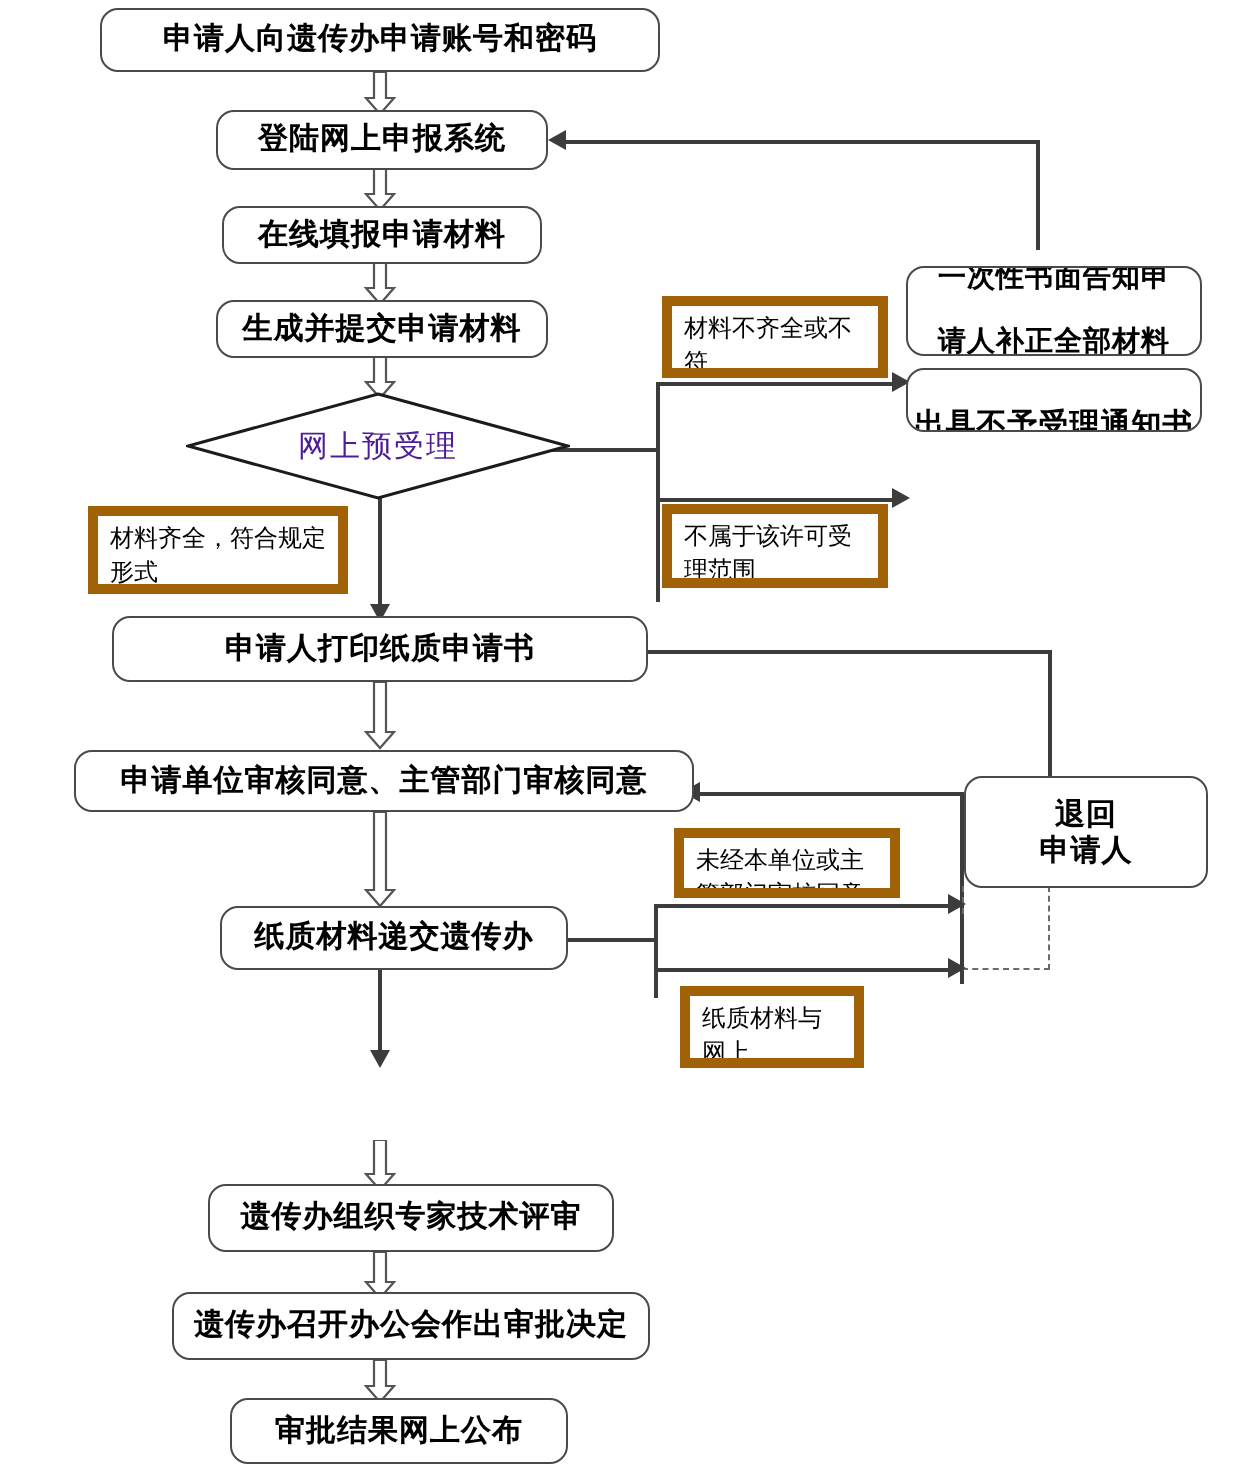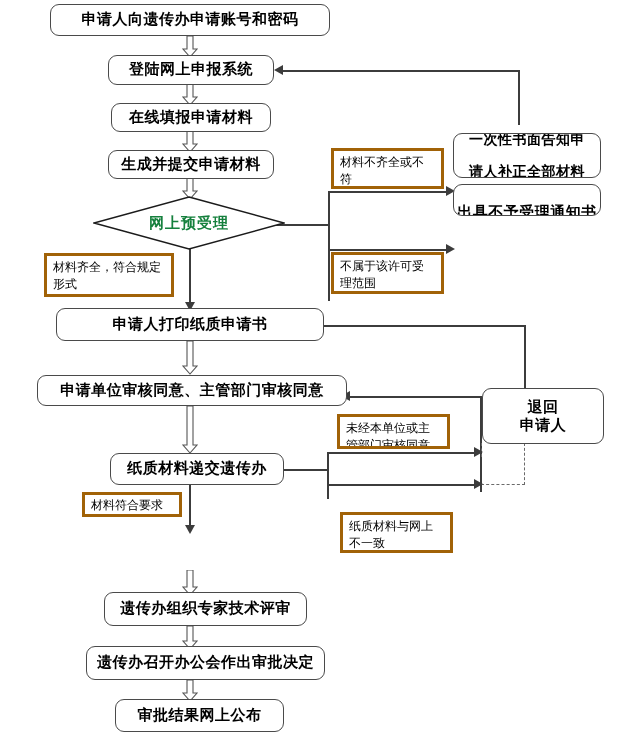--- a/index.html
+++ b/index.html
@@ -47,30 +47,30 @@
     z-index: 5;
   }
   .diamond-wrap svg { display: block; }
   .diamond-label {
     position: absolute;
     left: 0; top: 0;
     width: 100%; height: 100%;
     display: flex;
     align-items: center;
     justify-content: center;
-    font-weight: bold;
-    color: #15803d;
+    font-weight: normal;
+    color: #4c1d95;
     letter-spacing: 1px;
   }
 
   
   .anno {
     position: absolute;
     box-sizing: border-box;
-    border: 3px solid #a16207;
+    border: 5px solid #a16207;
     background: #ffffff;
     color: #000;
     font-weight: normal;
     line-height: 1.45;
     padding: 3px 6px 0 6px;
     overflow: hidden;
     z-index: 6;
   }
 
   
@@ -298,22 +298,19 @@
   <div class="anno" style="left:44px; top:253px; width:130px; height:44px; font-size:12px;">
     <div>材料齐全，符合规定</div>
     <div>形式</div>
   </div>
 
   <div class="anno" style="left:337px; top:414px; width:113px; height:35px; font-size:12px;">
     <div>未经本单位或主</div>
     <div>管部门审核同意</div>
   </div>
 
-  <div class="anno" style="left:82px; top:492px; width:100px; height:25px; font-size:12px; padding-top:2px;">
-    <div>材料符合要求</div>
-  </div>
-
-  <div class="anno" style="left:340px; top:512px; width:113px; height:41px; font-size:12px;">
+
+  <div class="anno" style="left:340px; top:493px; width:92px; height:41px; font-size:12px;">
     <div>纸质材料与网上</div>
     <div>不一致</div>
   </div>
 
 </div>
 
 </body></html>

